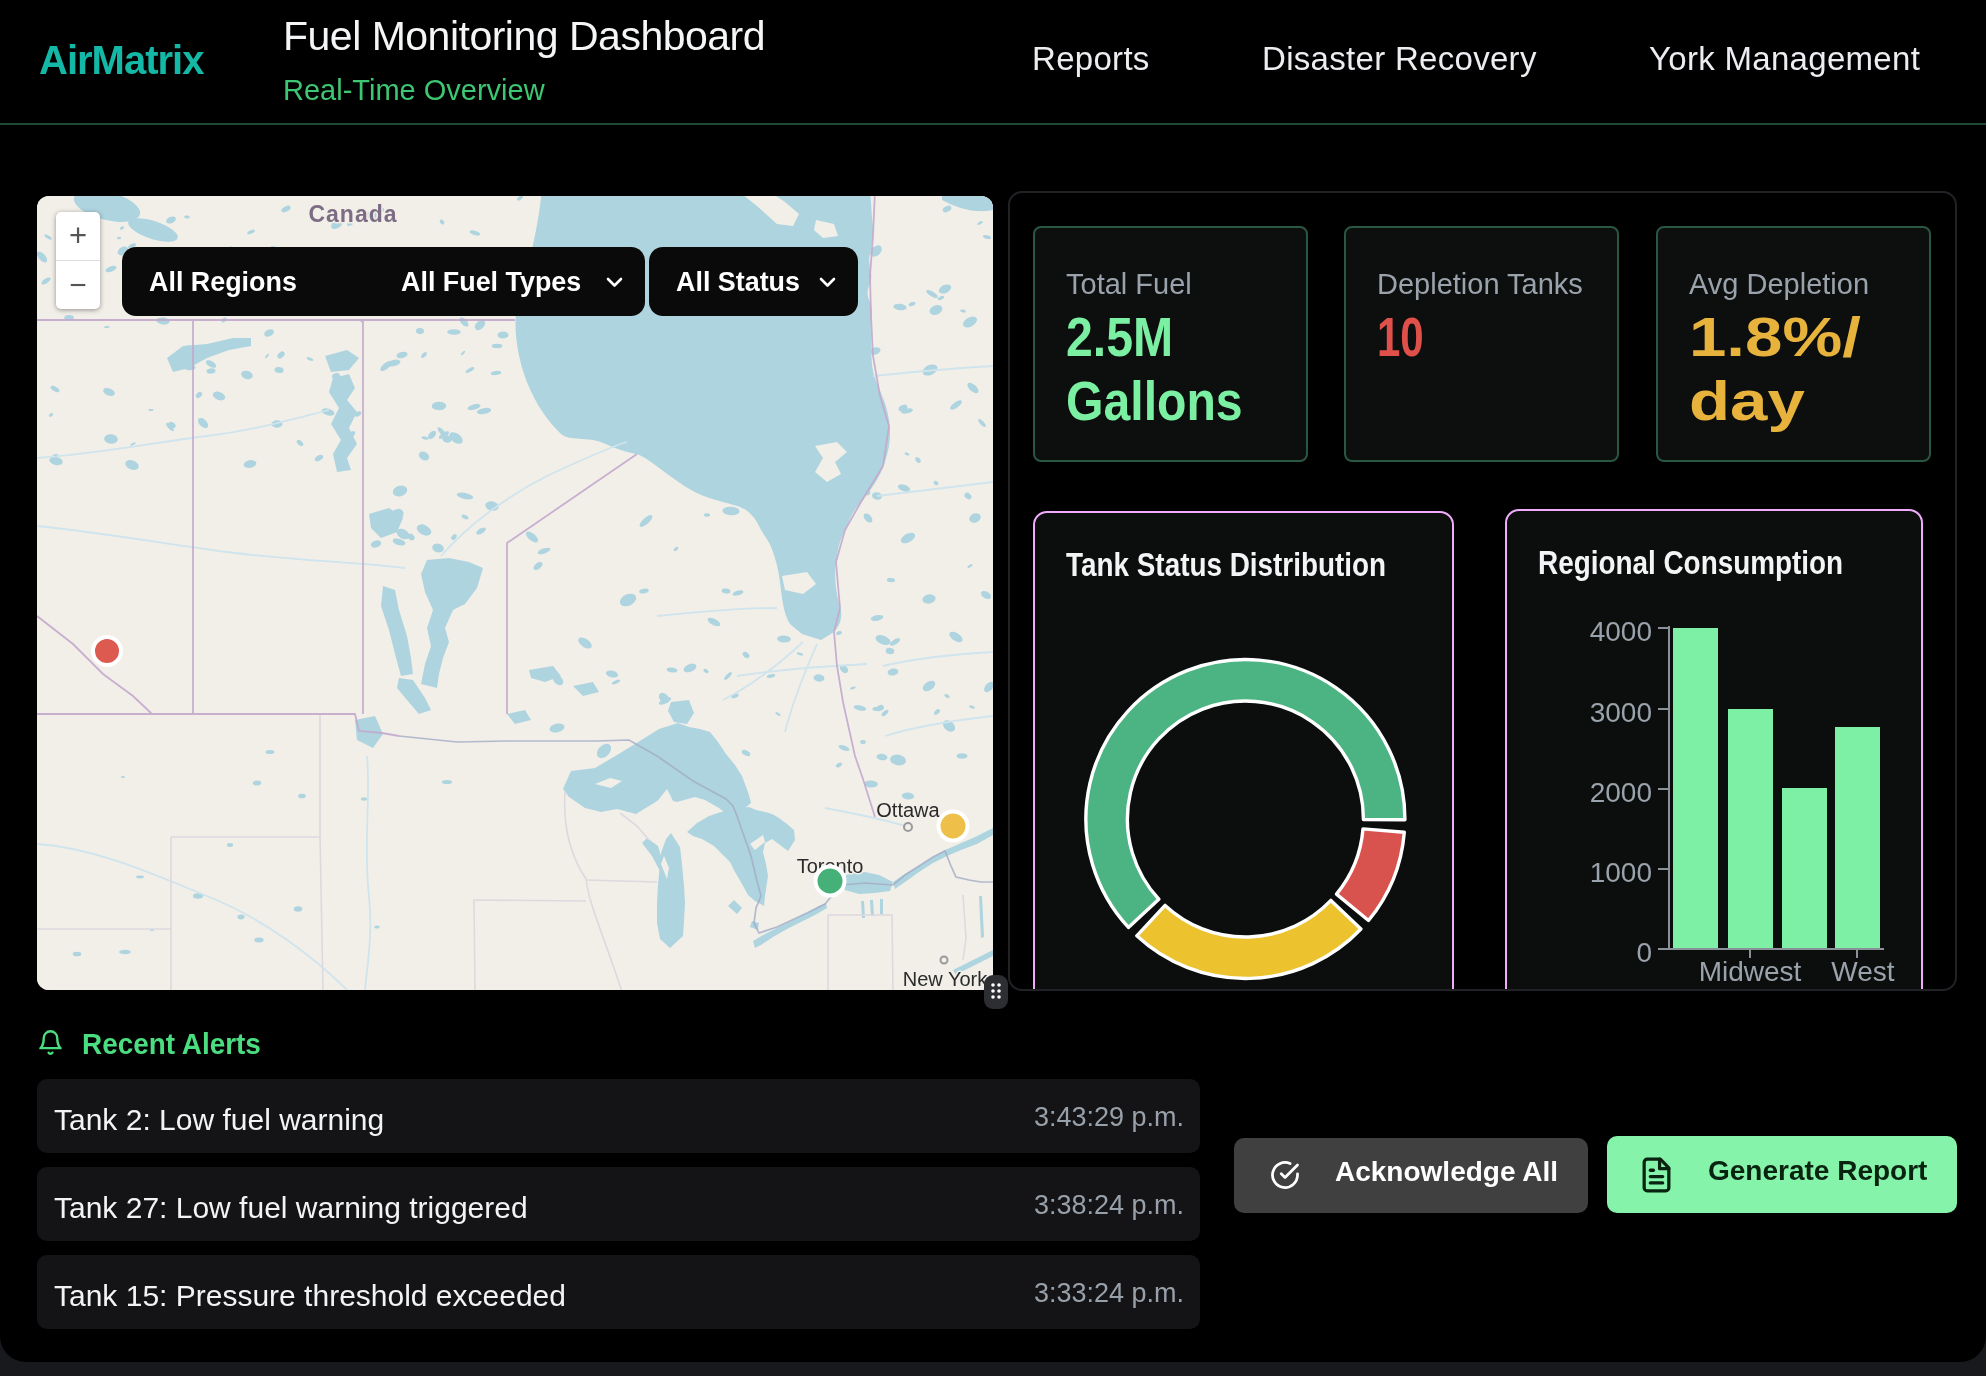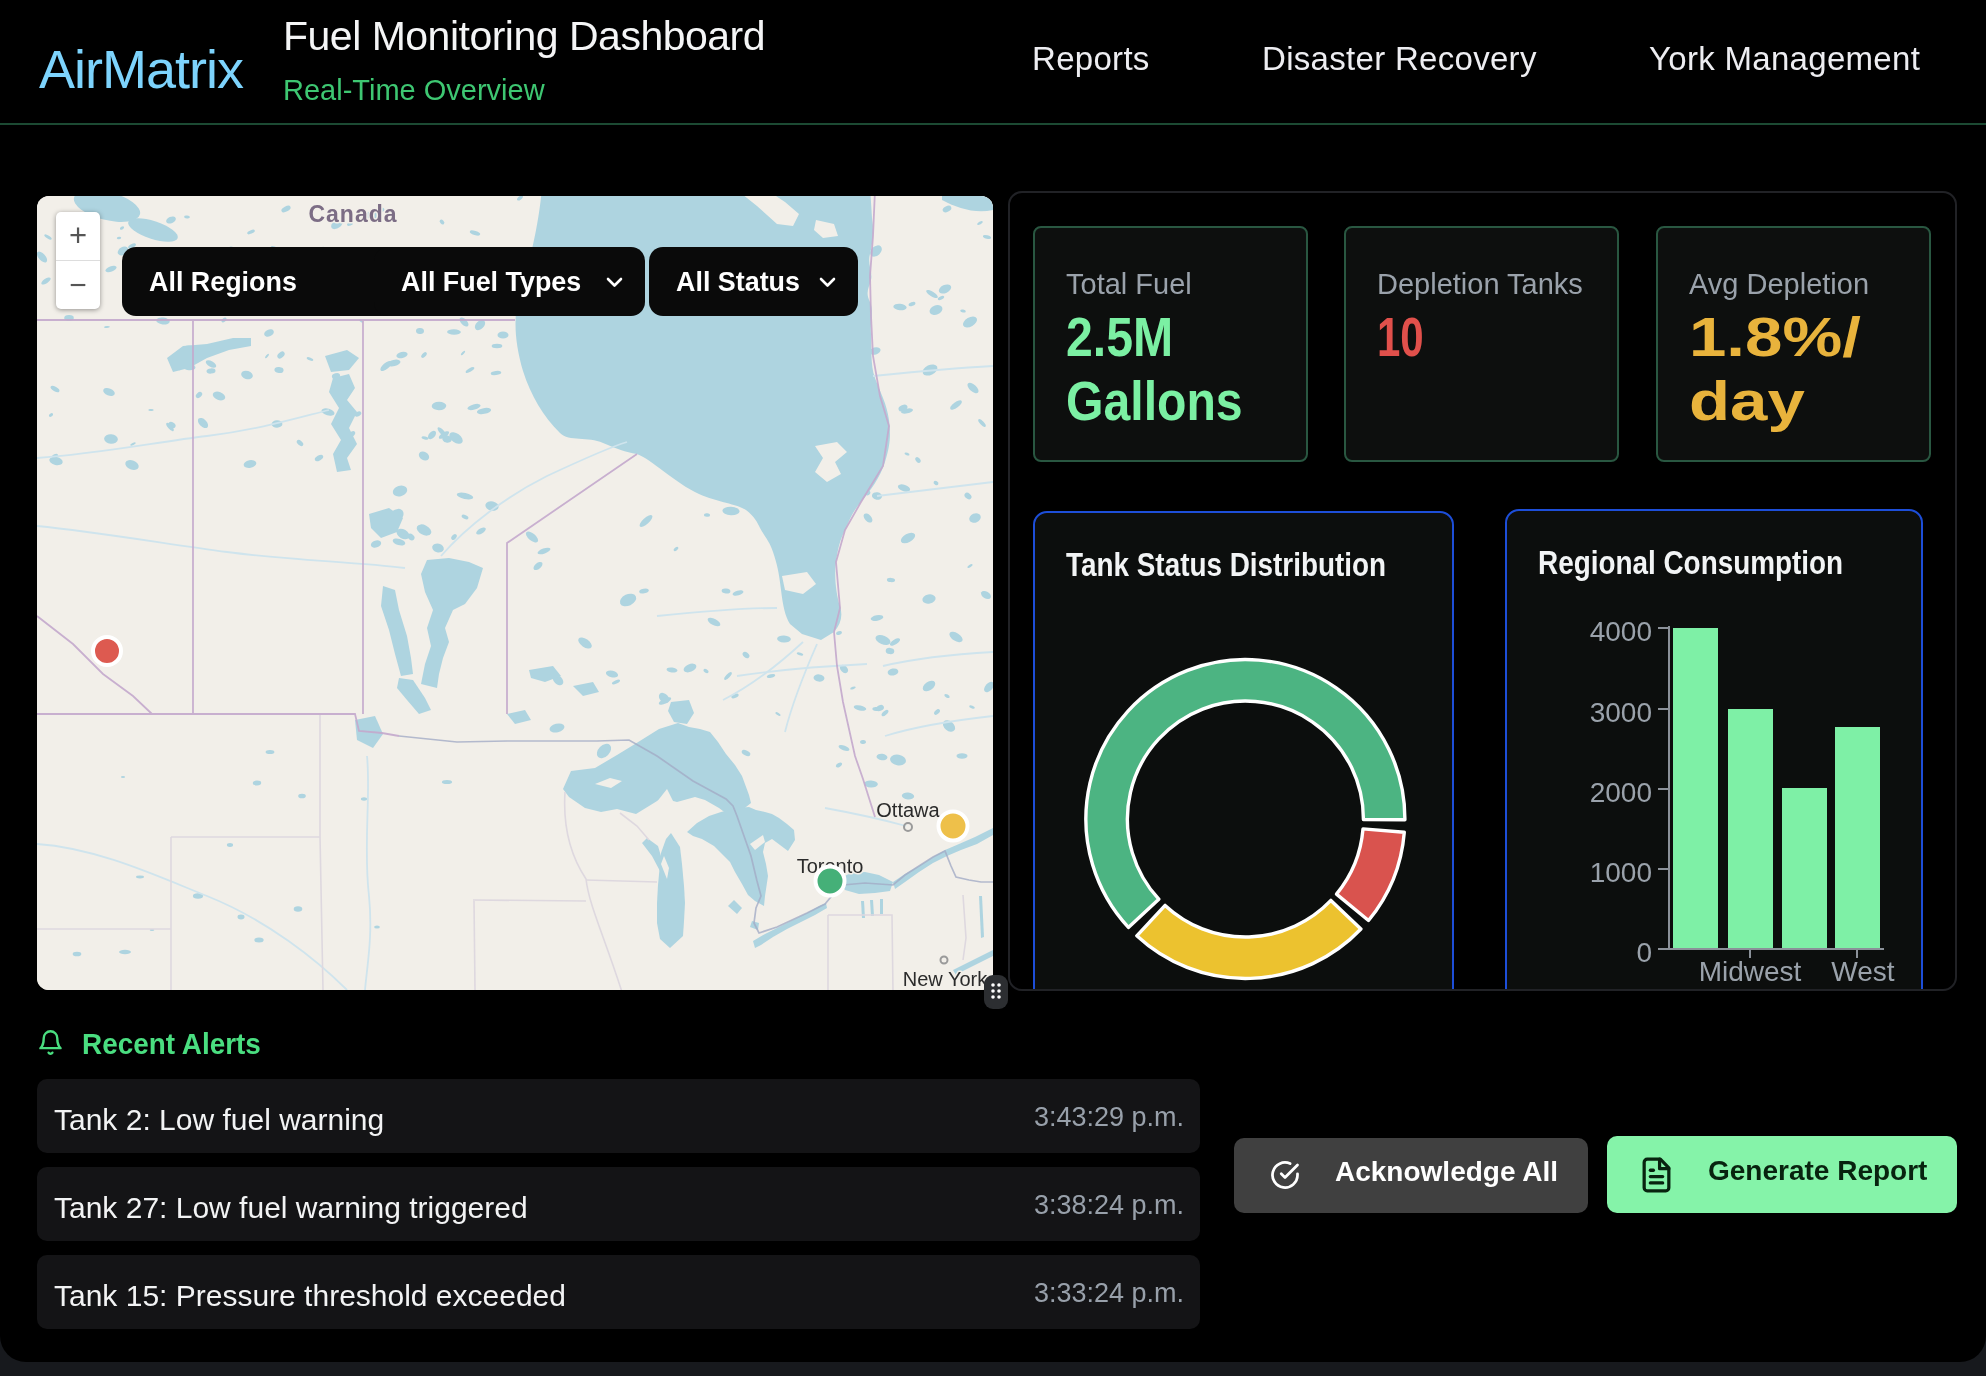--- a/index.html
+++ b/index.html
@@ -3,40 +3,40 @@
 <meta charset="utf-8">
 <style>
 * { margin:0; padding:0; box-sizing:border-box; }
 html,body { width:1986px; height:1376px; background:#17191d; font-family:"Liberation Sans",sans-serif; }
 #app { position:absolute; left:0; top:0; width:1986px; height:1362px; background:#000; border-radius:0 0 26px 26px; overflow:hidden; }
 .abs { position:absolute; }
 span { white-space:nowrap; }
 
 
 #hdr { position:absolute; left:0; top:0; width:100%; height:125px; background:#000; border-bottom:2px solid #1c4a33; }
-#logo { position:absolute; left:39px; top:38px; font-size:54px; font-weight:normal; color:#7dd3fc; letter-spacing:-1px; }
+#logo { position:absolute; left:39px; top:38px; font-size:40px; font-weight:bold; color:#14b8a6; letter-spacing:-1px; }
 #title { position:absolute; left:283px; top:13px; font-size:41px; font-weight:normal; color:#f4f5f6; letter-spacing:-0.5px; }
 #subtitle { position:absolute; left:283px; top:74px; font-size:29px; color:#3ec772; }
 .nav { position:absolute; top:40px; font-size:33px; color:#ededf1; letter-spacing:0.3px; }
 
 
 #map { position:absolute; left:37px; top:196px; width:956px; height:794px; border-radius:12px; overflow:hidden; background:#f2efe9; }
 #zoomctl { position:absolute; left:19px; top:16px; width:44px; height:97px; background:#fff; border-radius:5px; box-shadow:0 1px 5px rgba(0,0,0,0.4); }
 #zoomctl .zb { width:44px; height:48px; text-align:center; font-size:31px; font-weight:normal; color:#555; line-height:48px; }
 #zoomctl .zb+.zb { border-top:1px solid #ddd; }
 .dd { position:absolute; top:51px; height:69px; background:#0a0a0a; border-radius:14px; color:#fff; font-size:28px; font-weight:bold; line-height:69px; padding-left:27px; }
 .dd .ddt { display:inline-block; transform:scaleX(0.96); transform-origin:left; }
 .dd svg { position:absolute; right:22px; top:30px; }
 
 
 #rpanel { position:absolute; left:1008px; top:191px; width:949px; height:800px; border:2px solid #212226; border-radius:14px; background:#000; overflow:hidden; }
 .scard { position:absolute; top:33px; width:275px; height:236px; background:#0d0f0e; border:2px solid #295741; border-radius:8px; }
 .scard .lab { position:absolute; left:31px; top:40px; font-size:29px; color:#9aa2ab; }
 .scard .val { position:absolute; left:31px; top:77px; font-size:56px; line-height:64px; font-weight:bold; }
-.ccard { position:absolute; background:#0c0e0d; border:2px solid #1d4ed8; border-radius:14px; }
+.ccard { position:absolute; background:#0c0e0d; border:2px solid #f0abfc; border-radius:14px; }
 .ccard .ctitle { position:absolute; left:31px; top:32px; font-size:34px; font-weight:bold; color:#f2f4f5; white-space:nowrap; transform:scaleX(0.82); transform-origin:left; }
 .ccard svg { position:absolute; left:0; top:0; }
 
 
 .bar { position:absolute; background:#7ef0a6; }
 #yaxis { position:absolute; left:161px; top:115px; width:2px; height:324px; background:#8b9199; }
 #xaxis { position:absolute; left:161px; top:437px; width:216px; height:2px; background:#8b9199; }
 .ylab { position:absolute; right:273px; width:80px; text-align:right; font-size:28px; color:#9aa2ab; }
 .ytick { position:absolute; left:151px; width:10px; height:2px; background:#8b9199; }
 .xtick { position:absolute; top:439px; width:2px; height:8px; background:#8b9199; }

